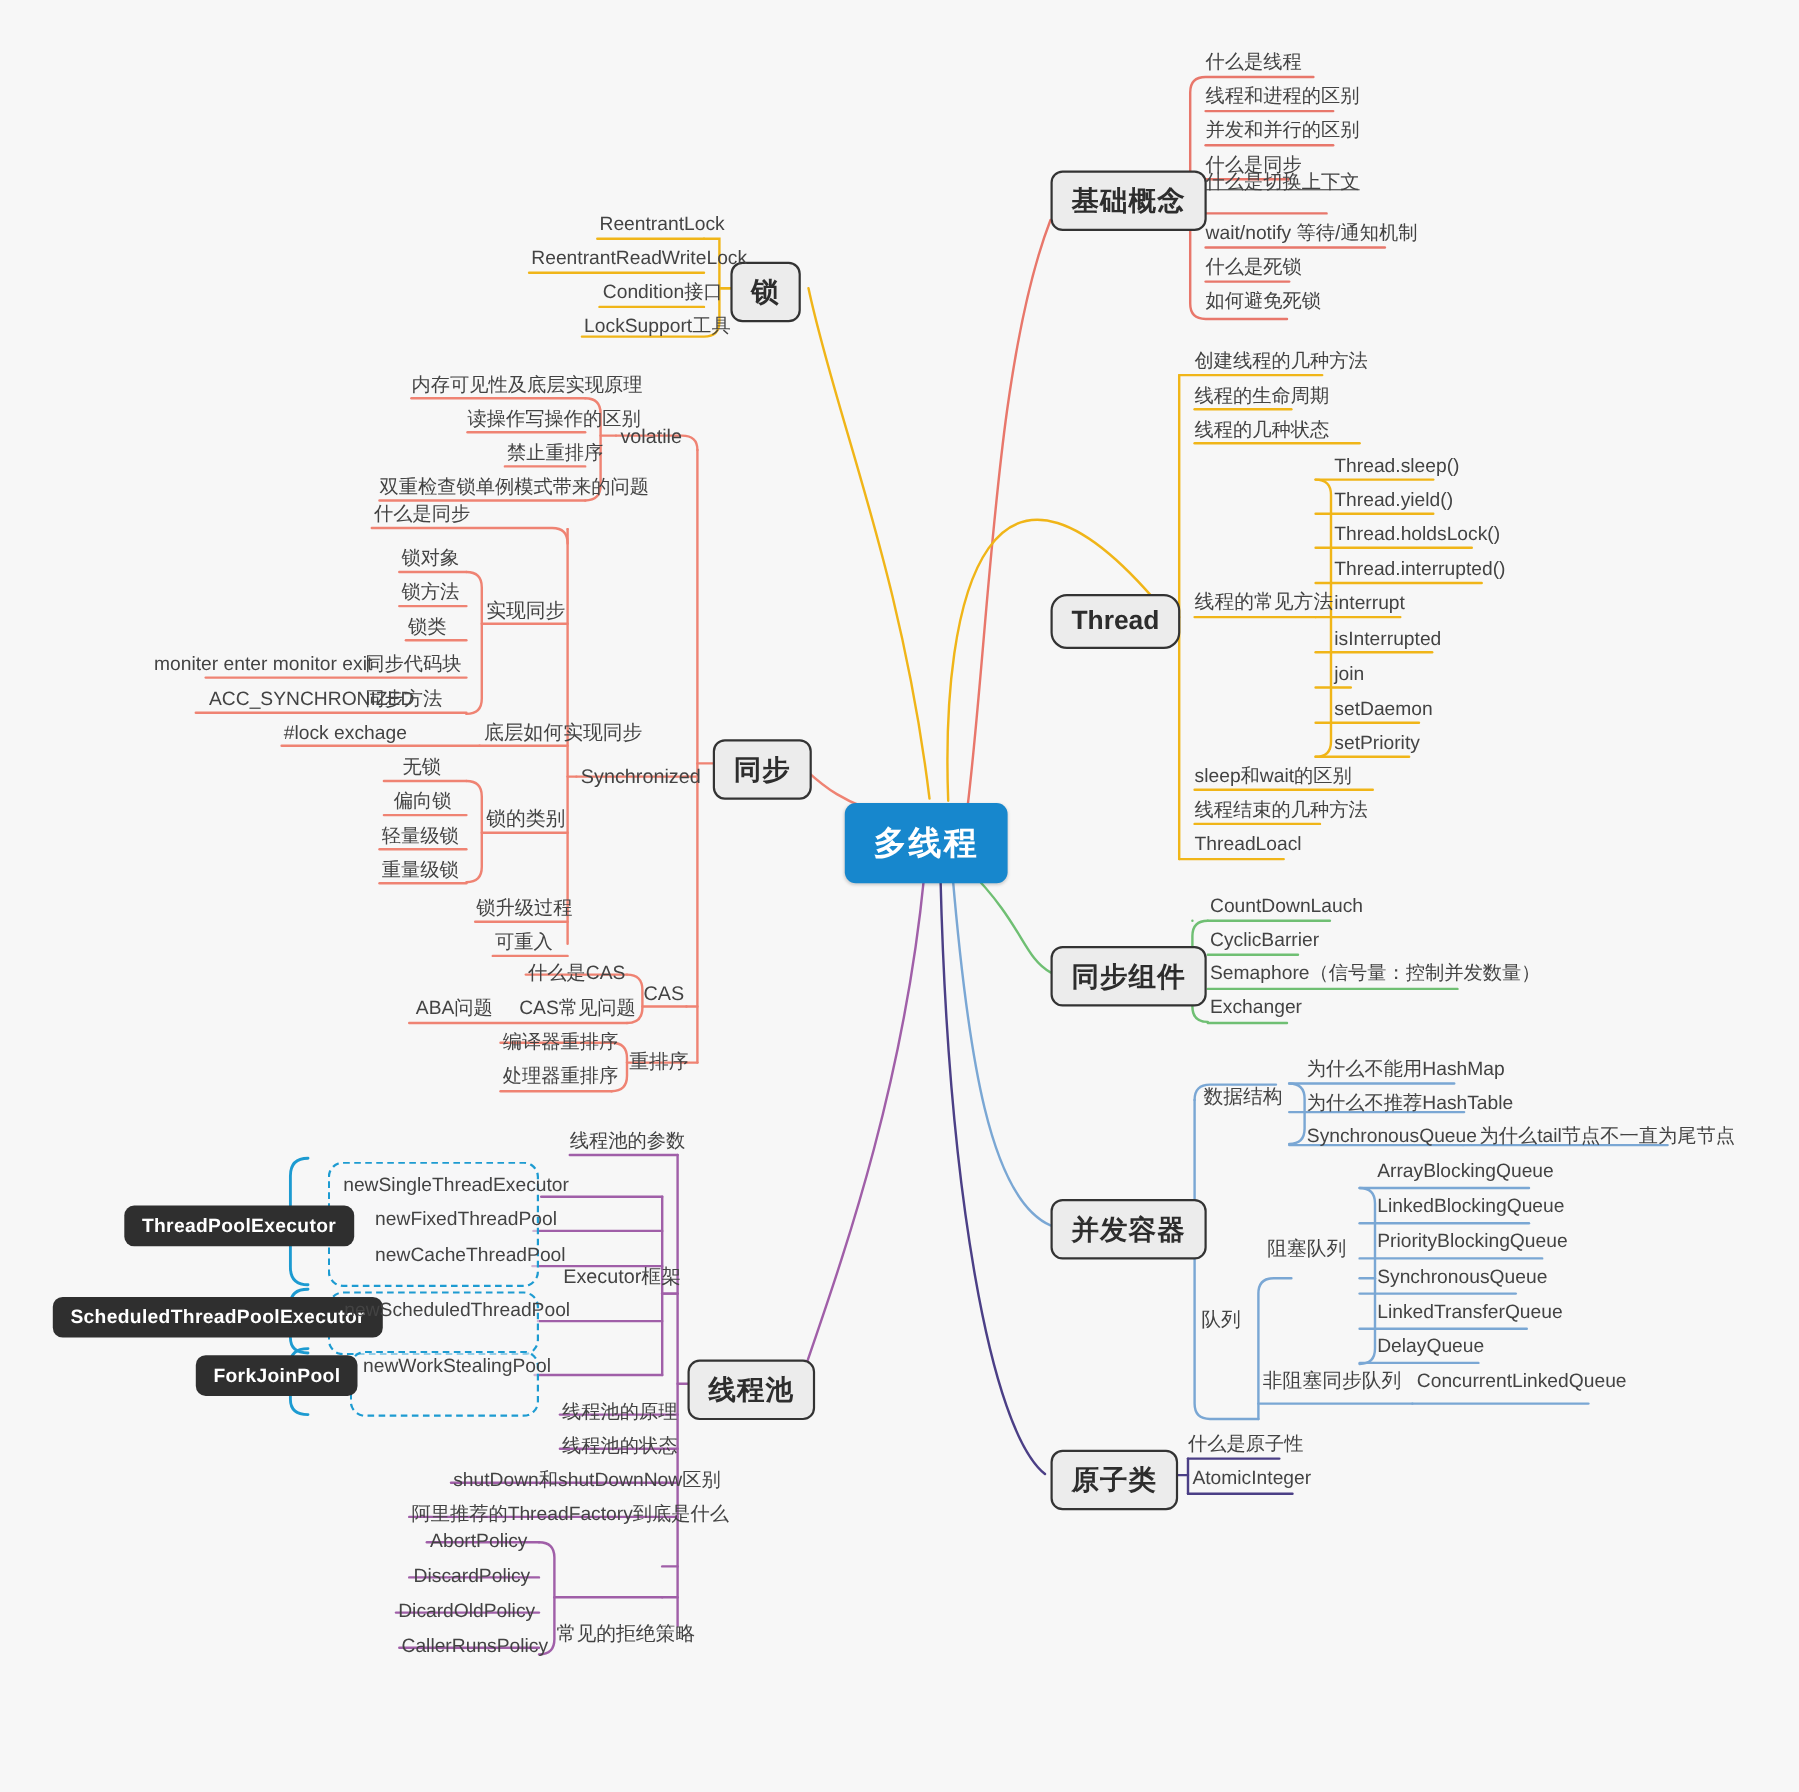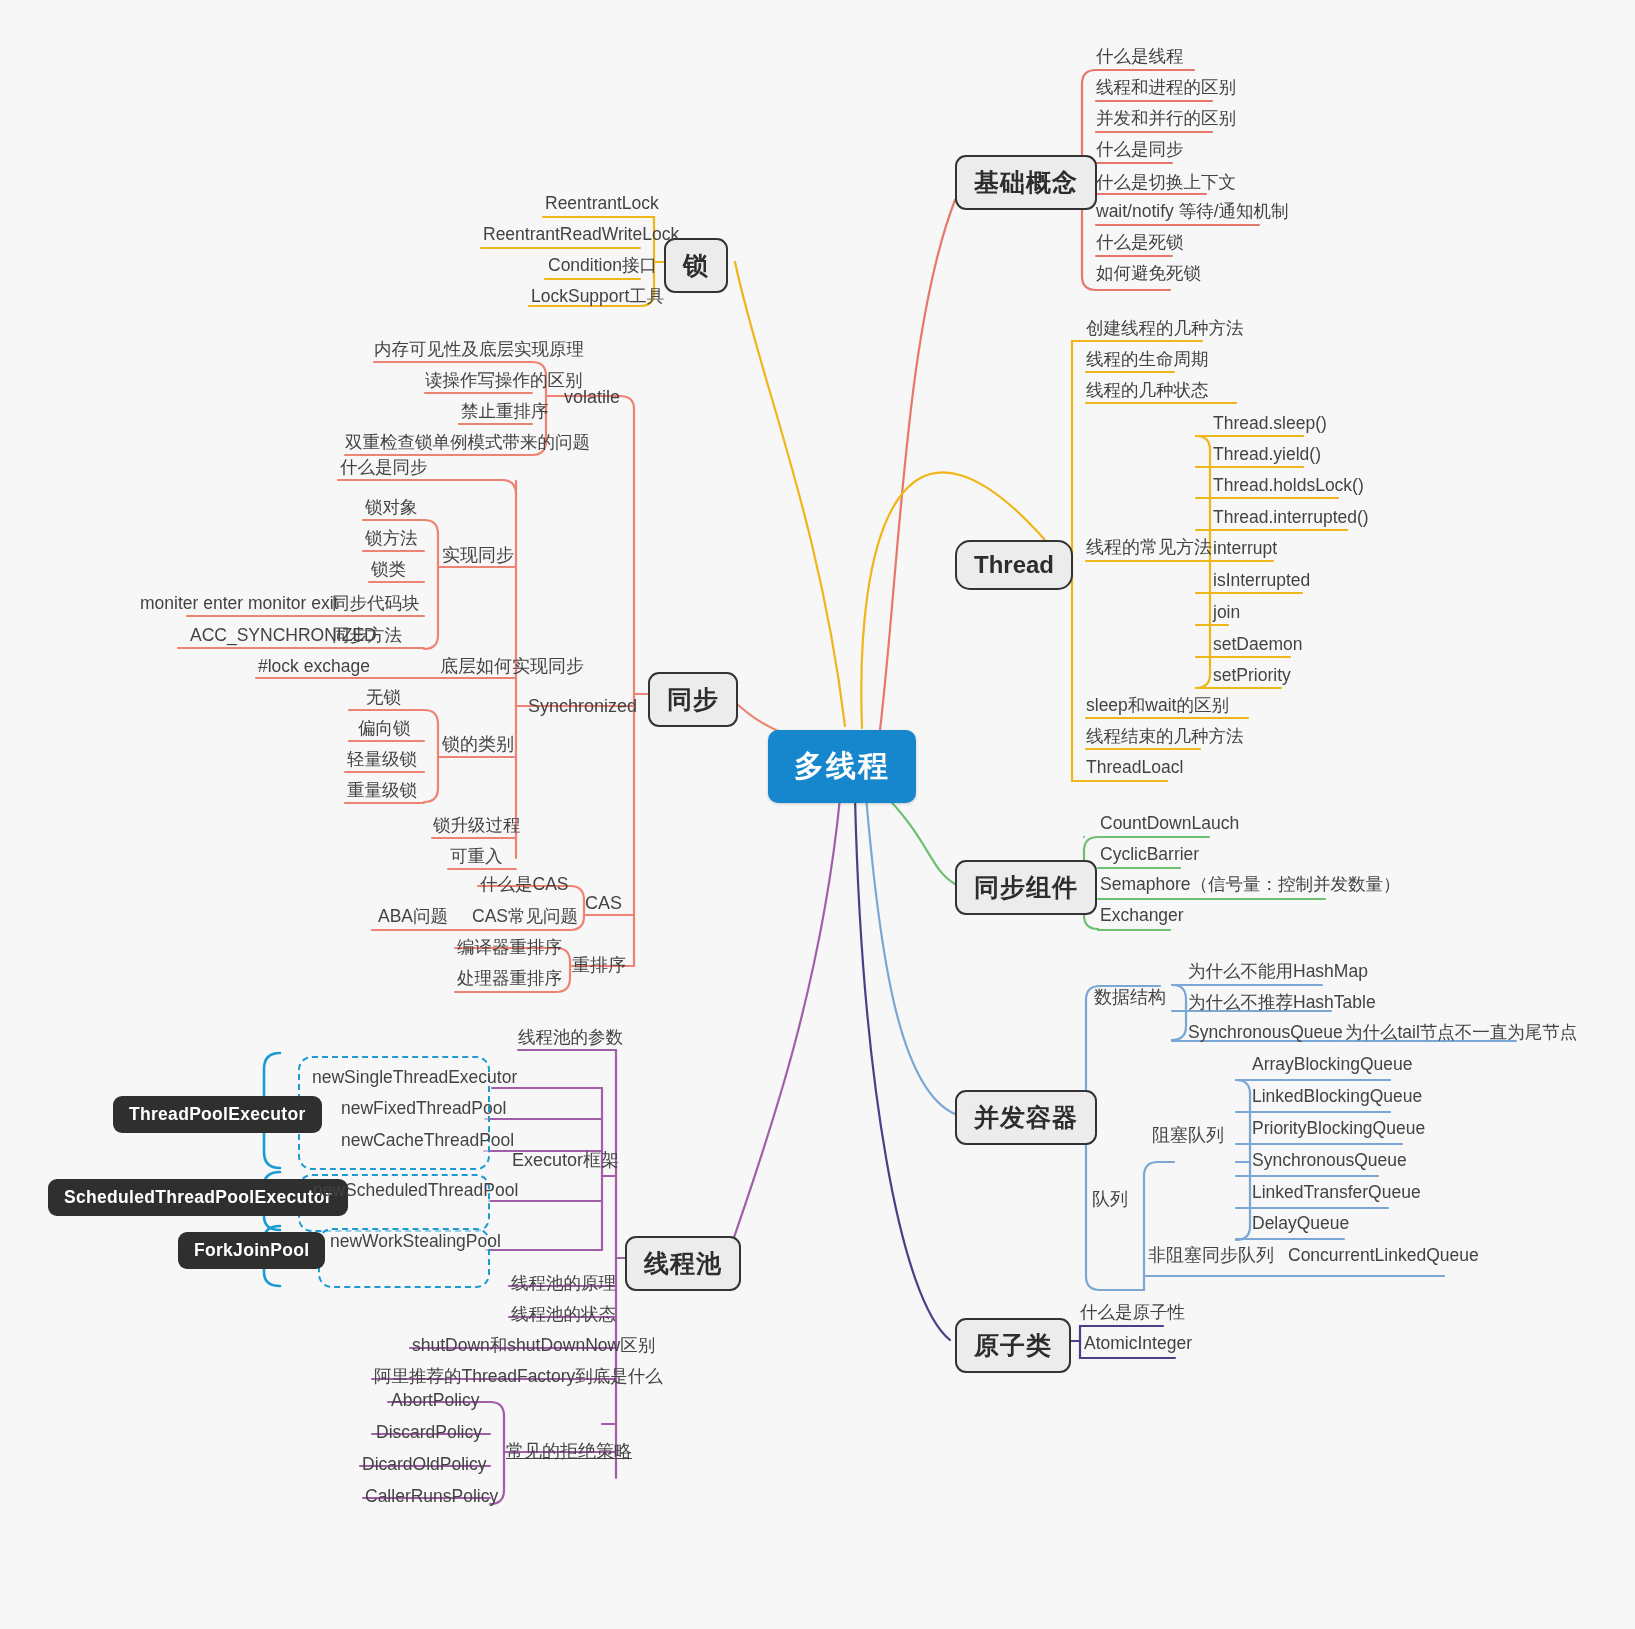--- a/index.html
+++ b/index.html
@@ -239,21 +239,21 @@
     </g>
   </svg>
 
   <div class="node root" style="left:768px;top:730px;">多线程</div>
 
   <div class="node branch" style="left:955px;top:155px;">基础概念</div>
   <div class="node leaf" style="left:1096px;top:47px;">什么是线程</div>
   <div class="node leaf" style="left:1096px;top:78px;">线程和进程的区别</div>
   <div class="node leaf" style="left:1096px;top:109px;">并发和并行的区别</div>
   <div class="node leaf" style="left:1096px;top:140px;">什么是同步</div>
-  <div class="node leaf" style="left:1096px;top:173px;">什么是切换上下文</div>
+  <div class="node leaf" style="left:1096px;top:156px;text-decoration:underline;">什么是切换上下文</div>
   <div class="node leaf" style="left:1096px;top:202px;">wait/notify 等待/通知机制</div>
   <div class="node leaf" style="left:1096px;top:233px;">什么是死锁</div>
   <div class="node leaf" style="left:1096px;top:264px;">如何避免死锁</div>
 
   <div class="node branch" style="left:664px;top:238px;">锁</div>
   <div class="node leaf" style="left:545px;top:194px;">ReentrantLock</div>
   <div class="node leaf" style="left:483px;top:225px;">ReentrantReadWriteLock</div>
   <div class="node leaf" style="left:548px;top:256px;">Condition接口</div>
   <div class="node leaf" style="left:531px;top:287px;">LockSupport工具</div>
 
@@ -362,19 +362,19 @@
   <div class="node leaf" style="left:341px;top:1099px;">newFixedThreadPool</div>
   <div class="node leaf" style="left:341px;top:1131px;">newCacheThreadPool</div>
   <div class="node leaf" style="left:313px;top:1181px;">newScheduledThreadPool</div>
   <div class="node leaf" style="left:330px;top:1232px;">newWorkStealingPool</div>
 
   <div class="node leaf" style="left:511px;top:1274px;">线程池的原理</div>
   <div class="node leaf" style="left:511px;top:1305px;">线程池的状态</div>
   <div class="node leaf" style="left:412px;top:1336px;">shutDown和shutDownNow区别</div>
   <div class="node leaf" style="left:374px;top:1367px;text-align:center;">阿里推荐的ThreadFactory到底是什么</div>
 
-  <div class="node leaf mid" style="left:506px;top:1442px;text-decoration:underline;">常见的拒绝策略</div>
+  <div class="node leaf mid" style="left:506px;top:1476px;">常见的拒绝策略</div>
   <div class="node leaf" style="left:391px;top:1391px;">AbortPolicy</div>
   <div class="node leaf" style="left:376px;top:1423px;">DiscardPolicy</div>
   <div class="node leaf" style="left:362px;top:1455px;">DicardOldPolicy</div>
   <div class="node leaf" style="left:365px;top:1487px;">CallerRunsPolicy</div>
 
 </div>
 
 </body></html>

